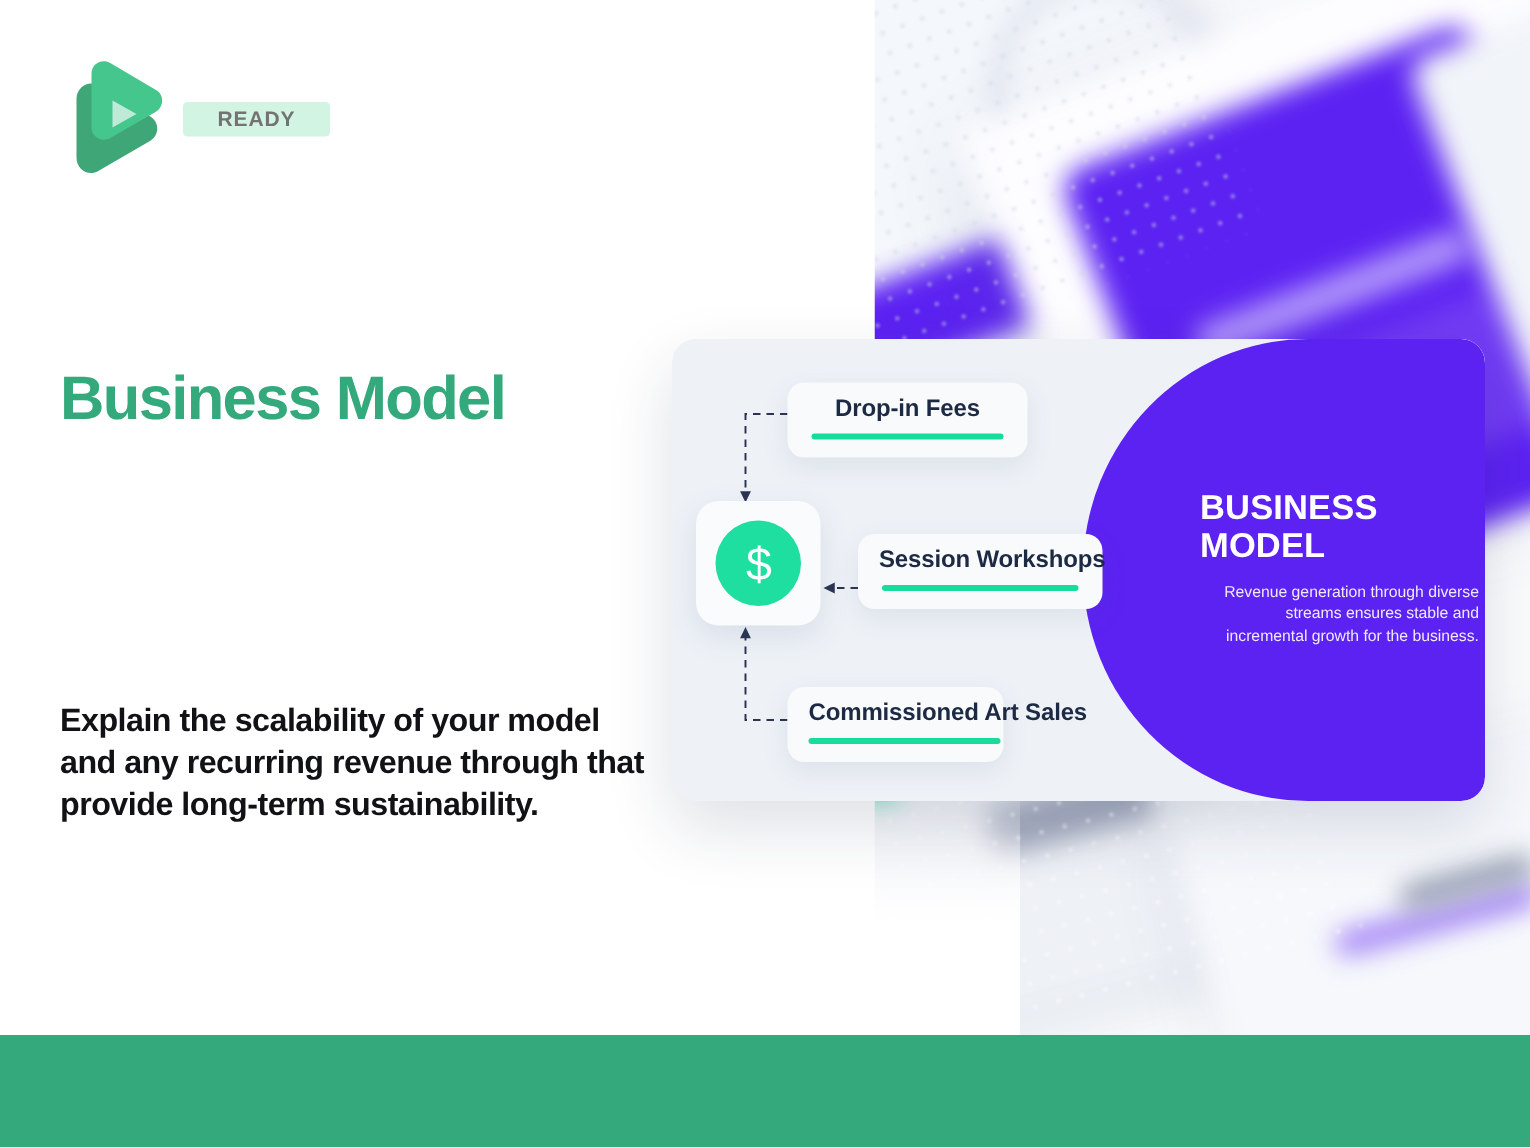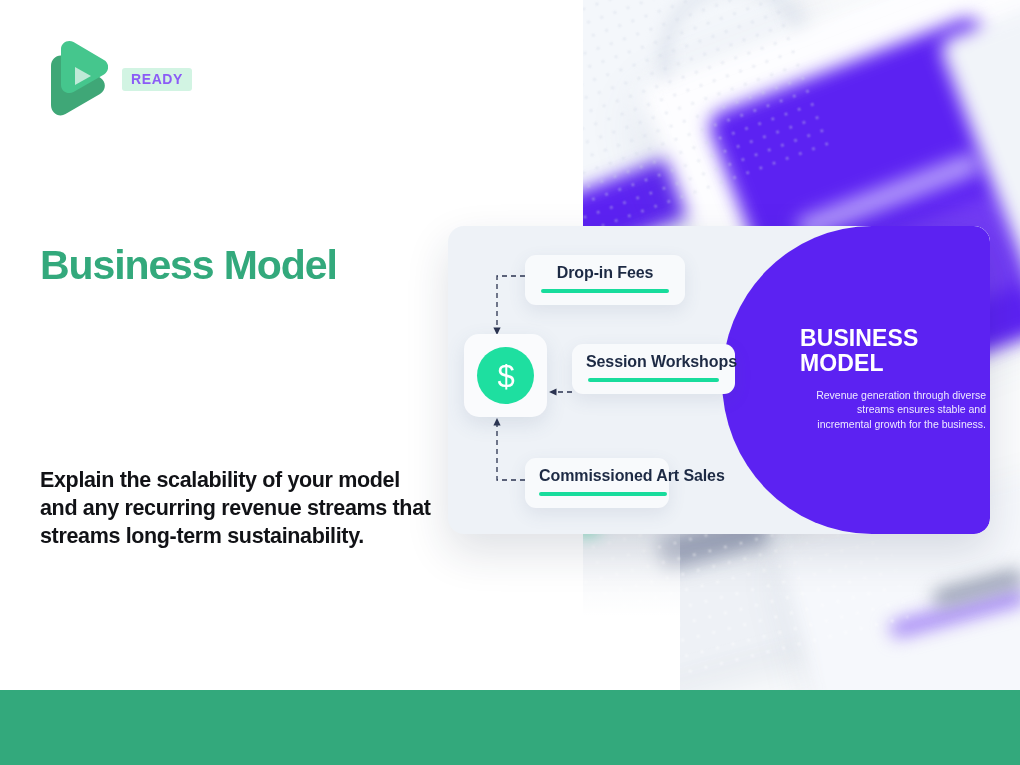--- a/index.html
+++ b/index.html
@@ -35,23 +35,23 @@
     position:absolute;left:430px;top:520px;width:250px;height:175px;z-index:5;
     background:linear-gradient(180deg,rgba(255,255,255,0) 0%,#ffffff 55%);
   }
 
   
   .logo-wrap{position:absolute;left:40px;top:40px;z-index:20;display:flex;align-items:center;gap:14px;}
   .logo-mark{position:relative;width:68px;height:78px;flex:0 0 auto;}
   .logo-text{display:flex;flex-direction:column;gap:4px;}
   .ready-badge{
     display:inline-block;align-self:flex-start;
-    background:#d2f4e3;color:#8b5cf6;
+    background:#d2f4e3;color:#737373;
     font-size:14px;font-weight:700;letter-spacing:.6px;
-    padding:3px 9px 4px;border-radius:3px;
+    padding:3px 23px 4px;border-radius:3px;
   }
   .brand-name{
     font-size:27px;font-weight:800;color:#0c0c0d;letter-spacing:-0.8px;line-height:1.05;
   }
 
   
   .headline{
     position:absolute;left:40px;top:216px;z-index:20;
     font-size:41px;font-weight:800;color:#33a97c;letter-spacing:-1.1px;line-height:1.1;
   }
@@ -101,21 +101,21 @@
     padding:9px 14px 12px;box-sizing:border-box;
   }
   .node-label{
     color:#1d2a44;font-size:16px;font-weight:800;text-align:center;white-space:nowrap;
     letter-spacing:-0.1px;
   }
   .node-bar{margin:7px auto 0;height:4px;border-radius:3px;background:#18dc9c;}
 
   .node-drop{left:77px;top:29px;width:160px;}
   .node-drop .node-bar{width:128px;}
-  .node-sess{left:124px;top:118px;width:163px;}
+  .node-sess{left:124px;top:130px;width:163px;}
   .node-sess .node-bar{width:131px;}
   .node-comm{left:77px;top:232px;width:144px;}
   .node-comm .node-bar{width:128px;}
 
   .conn{position:absolute;stroke:#2b3350;stroke-width:1.3;fill:none;stroke-dasharray:5 4;}
   .arrowhead{fill:#2b3350;}
 
   
   .green-band{position:absolute;left:0;bottom:0;width:1020px;height:75px;background:#33a97c;z-index:30;}
 </style>
@@ -163,21 +163,21 @@
         <path d="M21 9 C21 2.5 28 -1 33.5 2 L64 20 C69.5 23 69.5 31 64 34.5 L33.5 52 C28 55 21 51.5 21 45 Z" fill="#45c68d"></path>
         <path d="M35 27 L51 36 L35 45 Z" fill="#bfead8"></path>
       </svg>
     </div>
     <div class="logo-text">
       <span class="ready-badge">READY</span>
     </div>
   </div>
 
   <h1 class="headline">Business Model</h1>
-  <p class="para para-2">Explain the scalability of your model and any recurring revenue streams that streams long-term sustainability.</p>
+  <p class="para para-2">Explain the scalability of your model and any recurring revenue through that provide long-term sustainability.</p>
 
   <div class="preview">
 
     <div class="purple-blob"></div>
 
     <div class="purple-copy">
       <div class="pc-title">BUSINESS MODEL</div>
       <div class="pc-body">Revenue generation through diverse streams ensures stable and incremental growth for the business.</div>
     </div>
 

